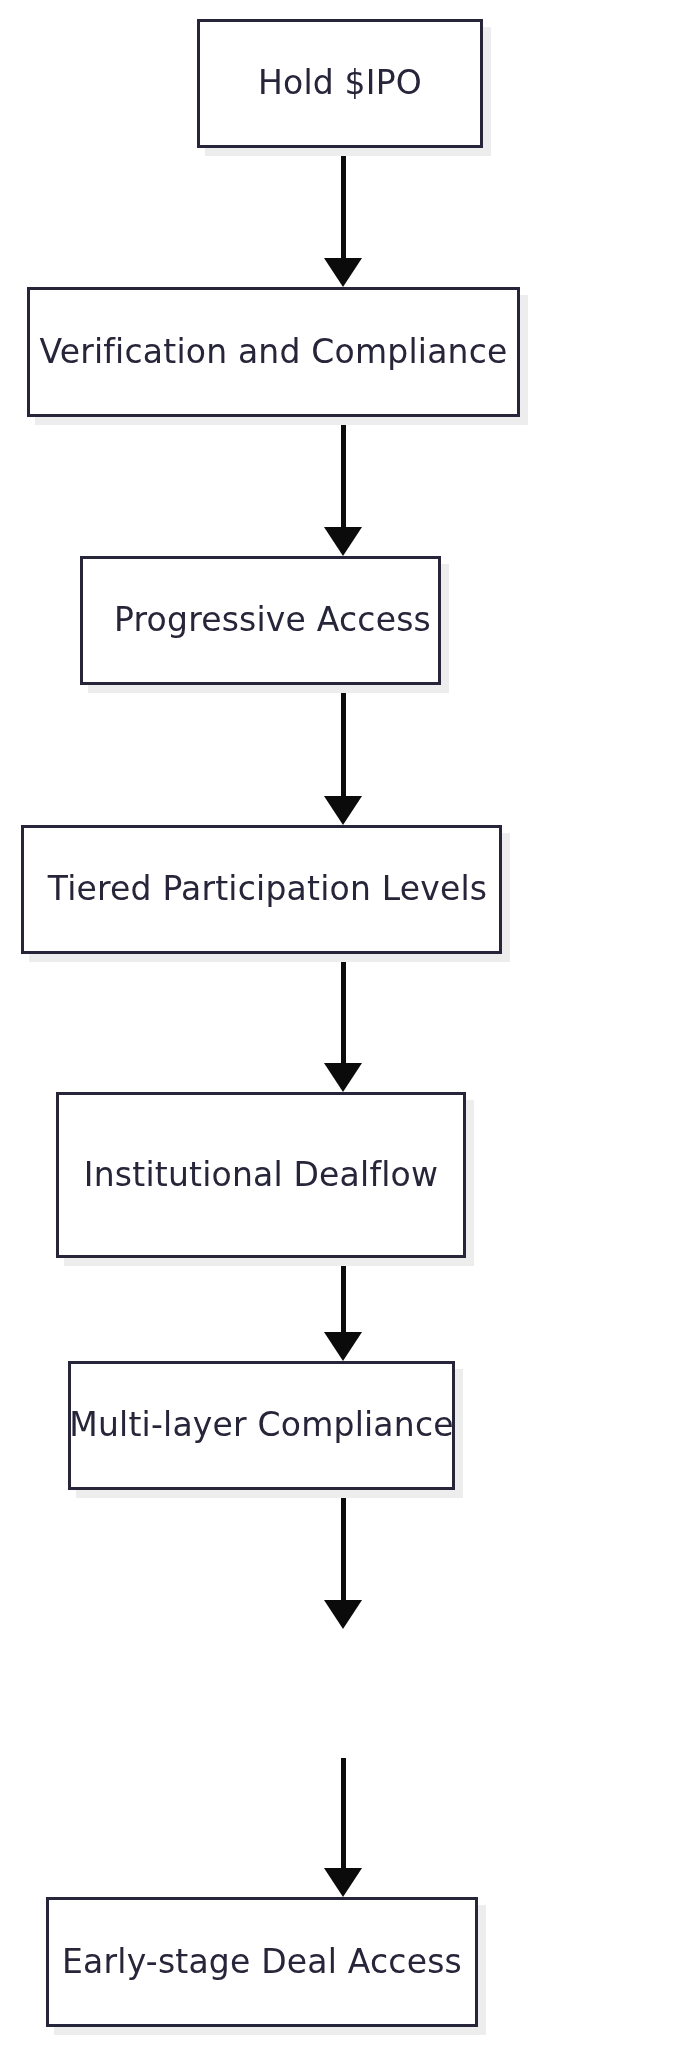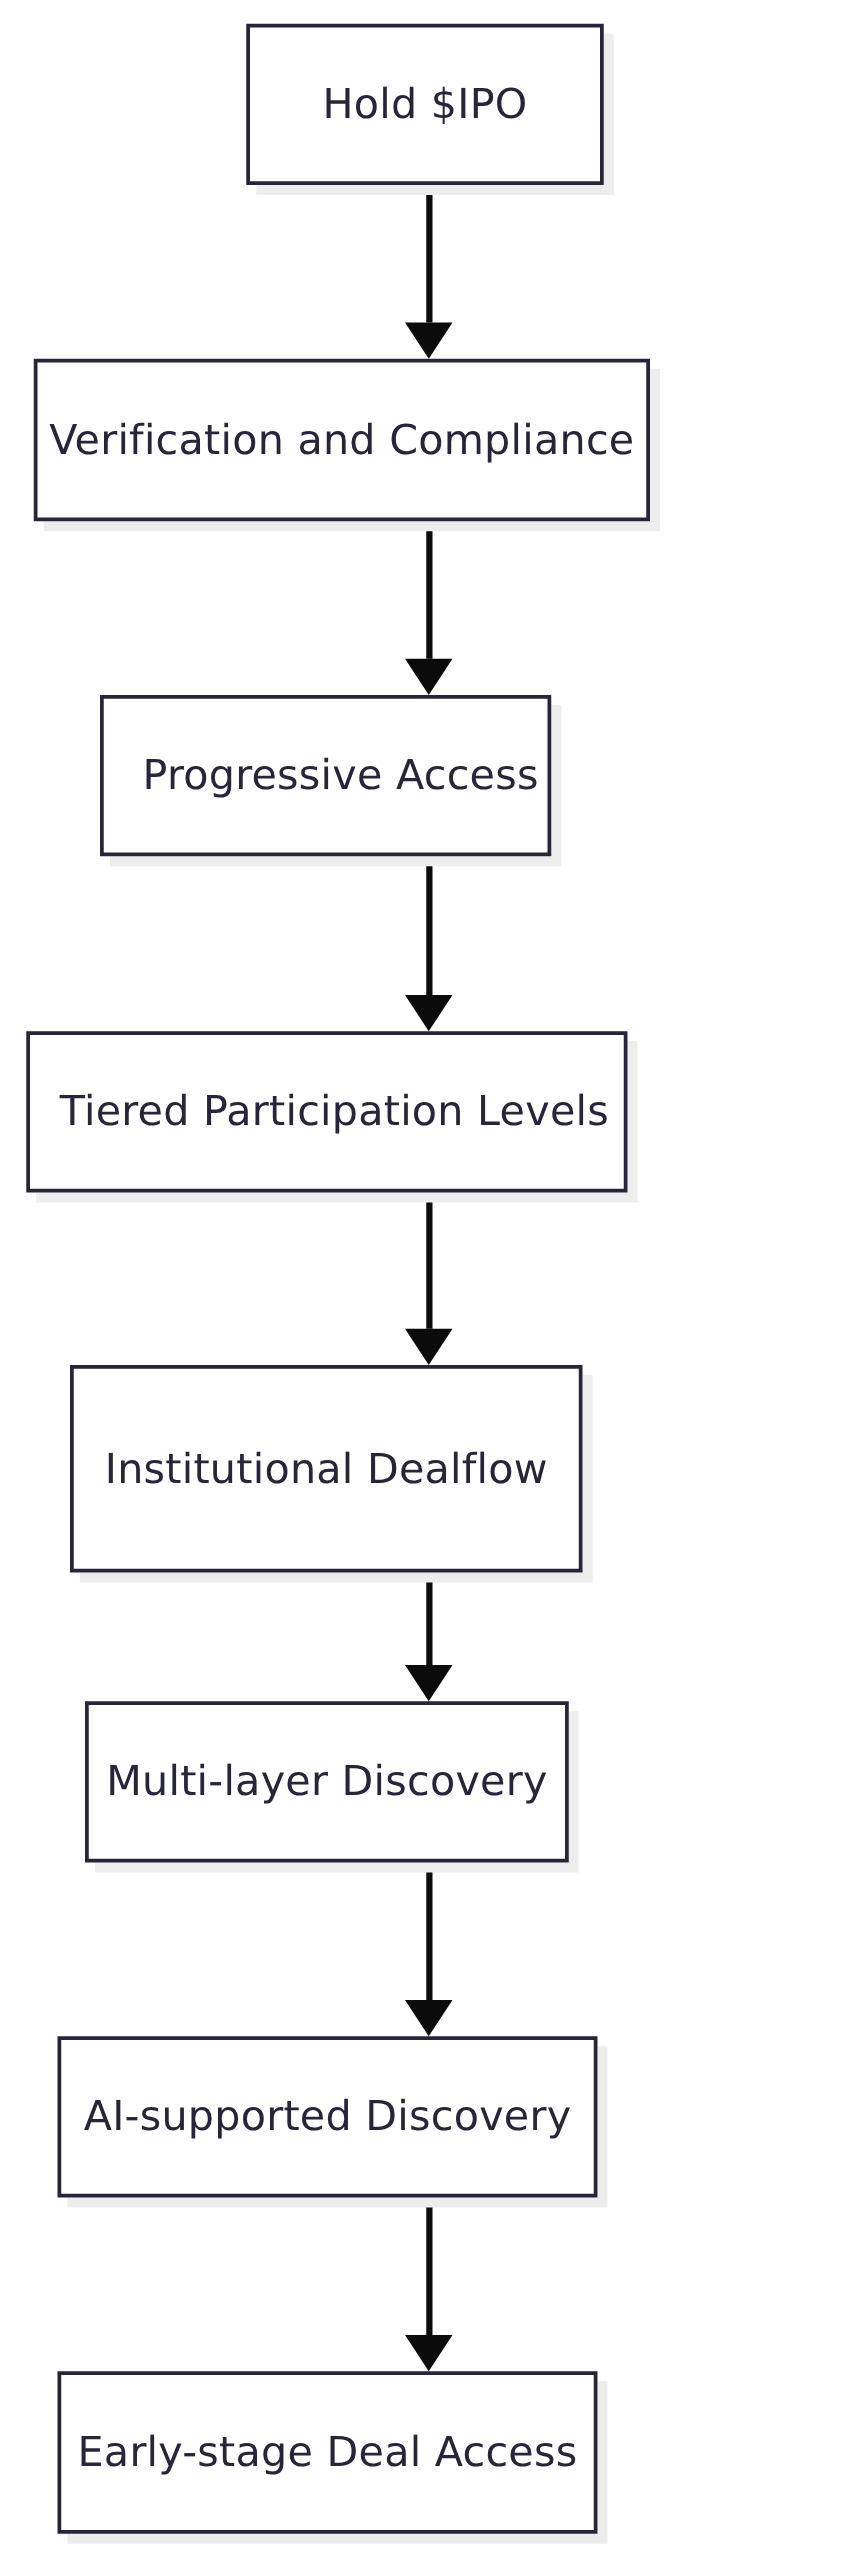--- a/index.html
+++ b/index.html
@@ -129,31 +129,28 @@
   <div class="node" id="node-5">
     <span class="node-label">Institutional Dealflow</span>
   </div>
 
   <div class="edge" id="edge-5">
     <div class="edge-line" style="height:110px;"></div>
     <div class="edge-head" style="top:110px;"></div>
   </div>
 
   <div class="node" id="node-6">
-    <span class="node-label">Multi-layer Discovery</span>
+    <span class="node-label">Multi-layer Compliance</span>
   </div>
 
   <div class="edge" id="edge-6">
     <div class="edge-line" style="height:110px;"></div>
     <div class="edge-head" style="top:110px;"></div>
   </div>
 
-  <div class="node" id="node-7">
-    <span class="node-label">AI-supported Discovery</span>
-  </div>
 
   <div class="edge" id="edge-7">
     <div class="edge-line" style="height:110px;"></div>
     <div class="edge-head" style="top:110px;"></div>
   </div>
 
   <div class="node" id="node-8">
     <span class="node-label">Early-stage Deal Access</span>
   </div>
 

